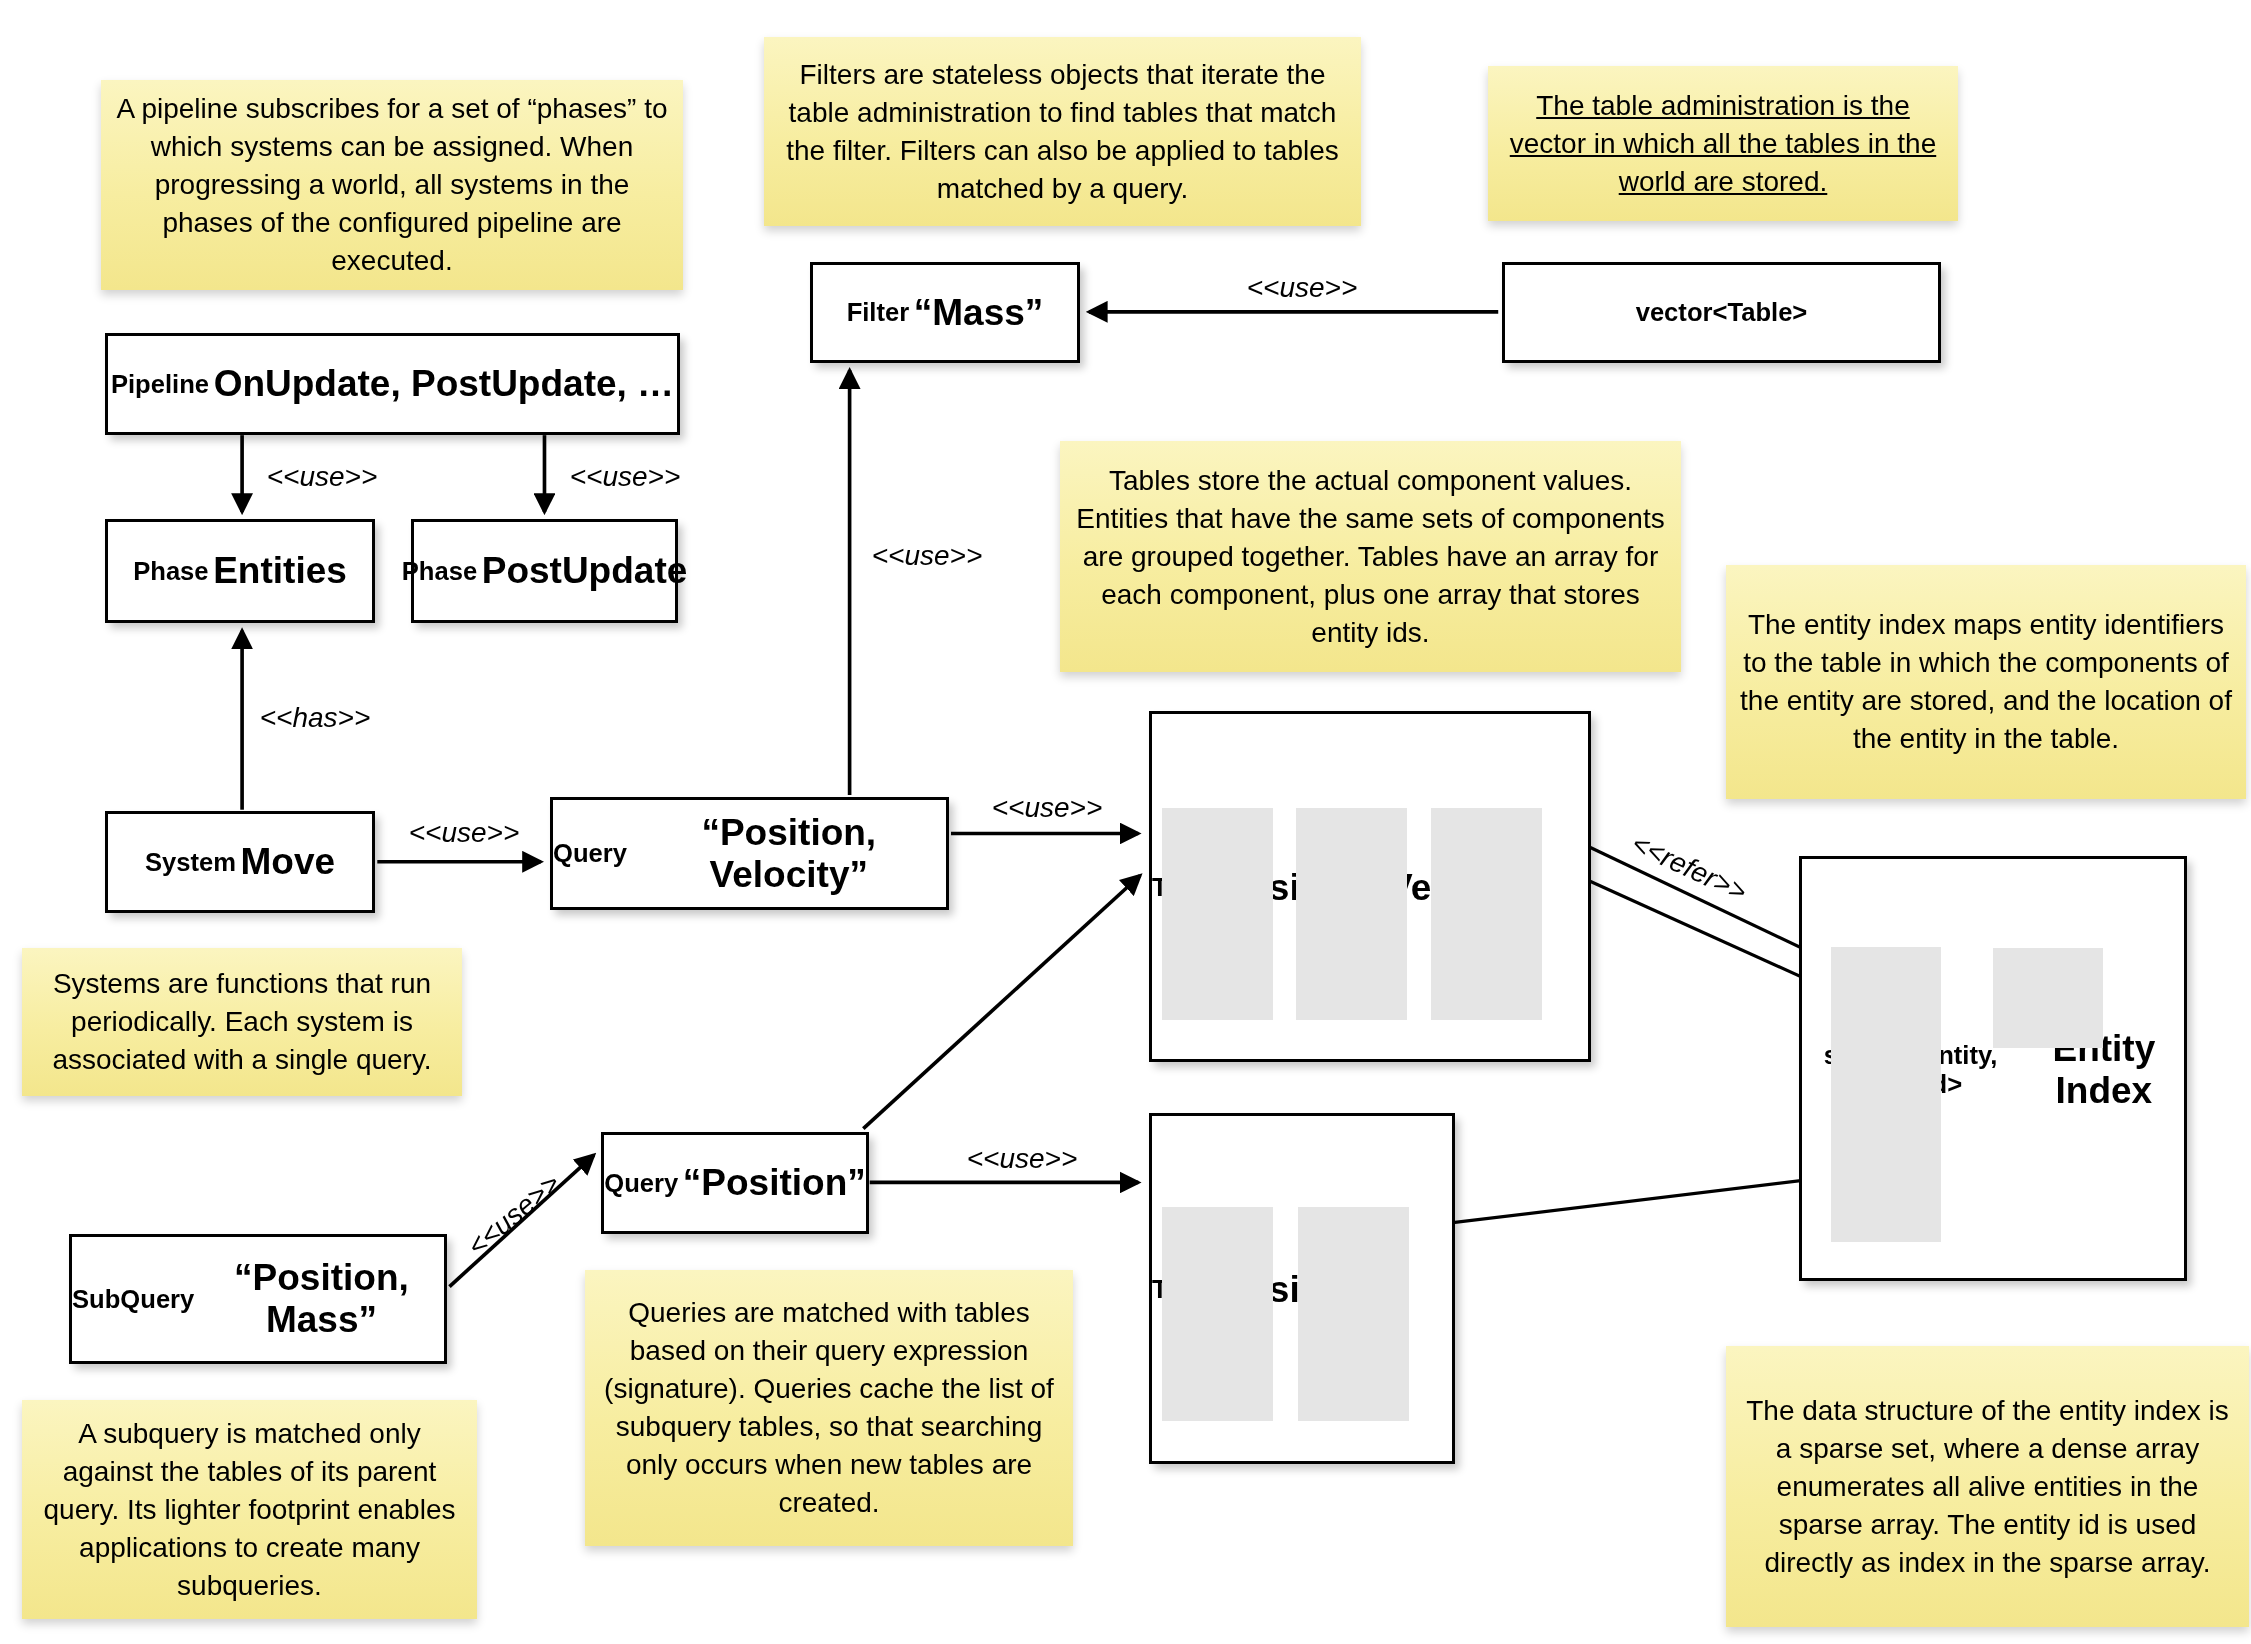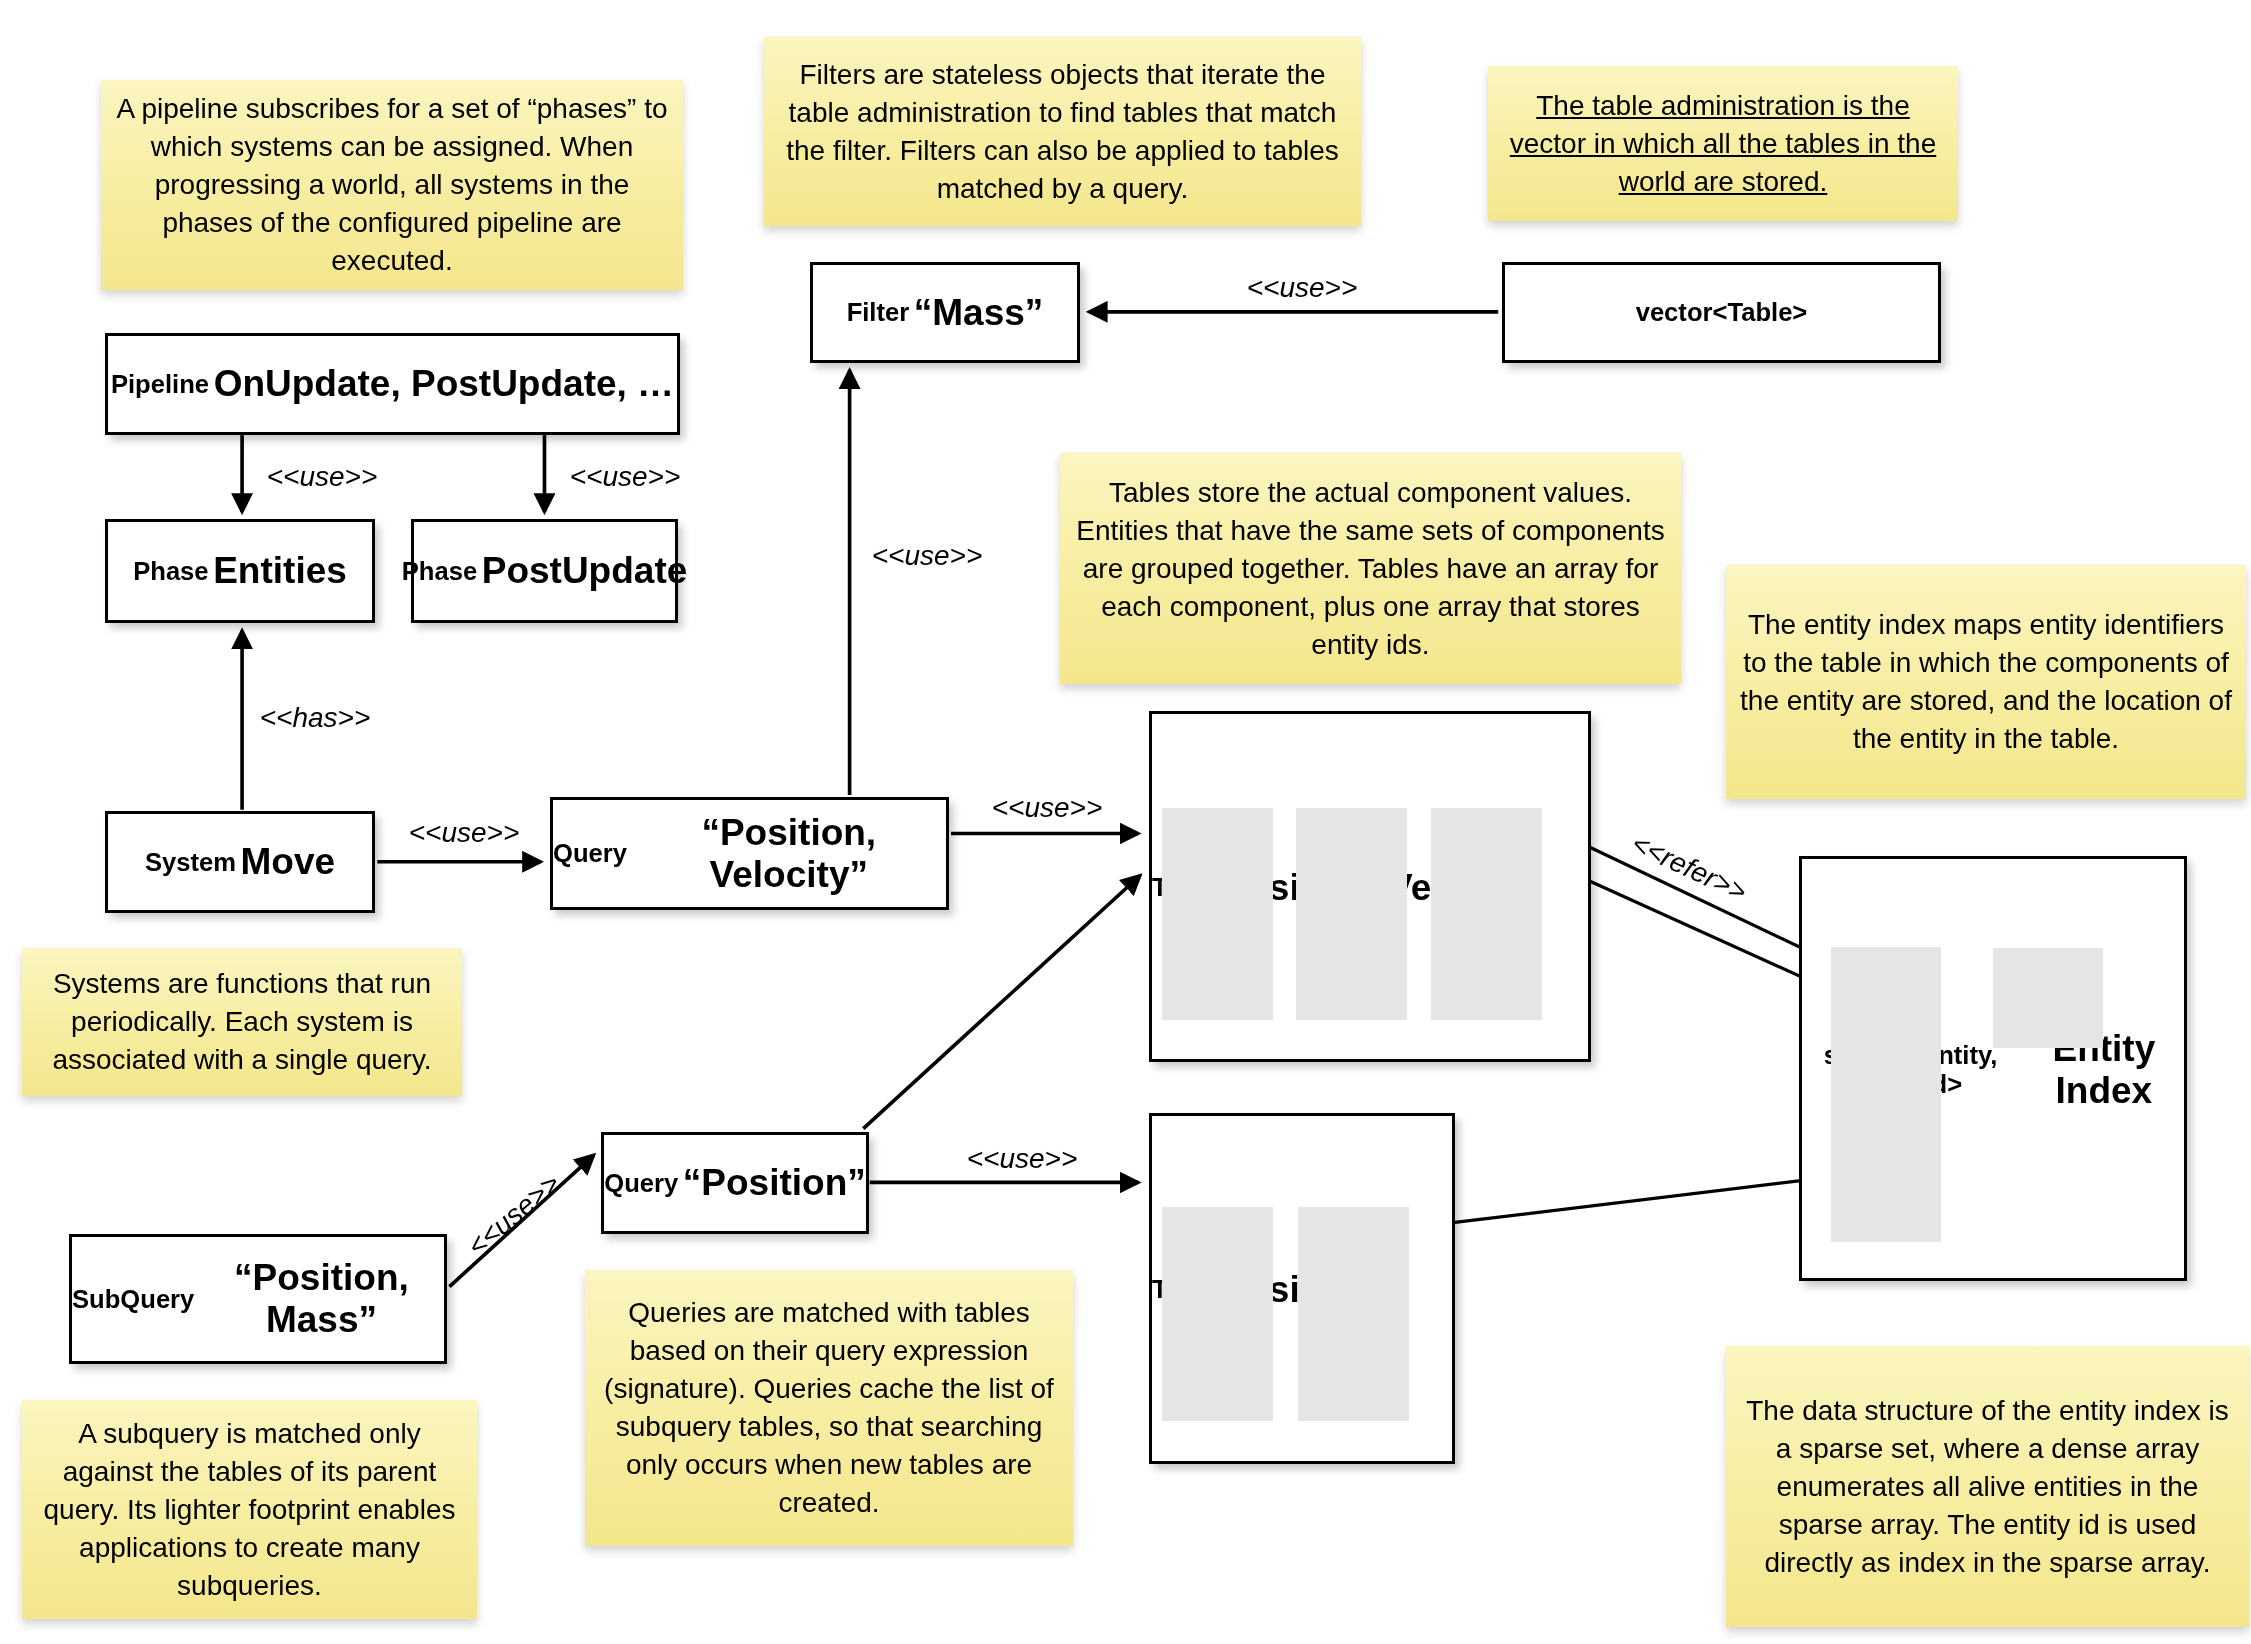--- a/index.html
+++ b/index.html
@@ -50,21 +50,21 @@
       <line stroke-width="3.5" x1="2005" y1="1288" x2="1565" y2="1341" marker-end="url(#arrow)"></line>
       <line x1="2182" y1="1056" x2="2134" y2="1056" marker-end="url(#arrow)"></line>
       <line x1="2182" y1="1086" x2="2134" y2="1086" marker-end="url(#arrow)"></line>
       <line x1="2183" y1="1108" x2="2128" y2="1255" marker-end="url(#arrow)"></line>
     </g>
   </svg>
 
   <div class="note" style="left:101px;top:80px;width:582px;height:210px;">A pipeline subscribes for a set of “phases” to which systems can be assigned. When progressing a world, all systems in the phases of the configured pipeline are executed.</div>
   <div class="note" style="left:764px;top:37px;width:597px;height:189px;">Filters are stateless objects that iterate the table administration to find tables that match the filter. Filters can also be applied to tables matched by a query.</div>
   <div class="note" style="left:1488px;top:66px;width:470px;height:155px;text-decoration:underline;">The table administration is the vector in which all the tables in the world are stored.</div>
-  <div class="note" style="left:1060px;top:453px;width:621px;height:231px;">Tables store the actual component values. Entities that have the same sets of components are grouped together. Tables have an array for each component, plus one array that stores entity ids.</div>
+  <div class="note" style="left:1060px;top:441px;width:621px;height:231px;">Tables store the actual component values. Entities that have the same sets of components are grouped together. Tables have an array for each component, plus one array that stores entity ids.</div>
   <div class="note" style="left:1726px;top:565px;width:520px;height:234px;">The entity index maps entity identifiers to the table in which the components of the entity are stored, and the location of the entity in the table.</div>
   <div class="note" style="left:22px;top:948px;width:440px;height:148px;">Systems are functions that run periodically. Each system is associated with a single query.</div>
   <div class="note" style="left:585px;top:1270px;width:488px;height:276px;">Queries are matched with tables based on their query expression (signature). Queries cache the list of subquery tables, so that searching only occurs when new tables are created.</div>
   <div class="note" style="left:22px;top:1400px;width:455px;height:219px;">A subquery is matched only against the tables of its parent query. Its lighter footprint enables applications to create many subqueries.</div>
   <div class="note" style="left:1726px;top:1346px;width:523px;height:281px;">The data structure of the entity index is a sparse set, where a dense array enumerates all alive entities in the sparse array. The entity id is used directly as index in the sparse array.</div>
 
   <div class="node" style="left:105px;top:333px;width:575px;height:102px;">
     <div class="t">Pipeline</div>
     <div class="v">OnUpdate, PostUpdate, …</div>
   </div>

